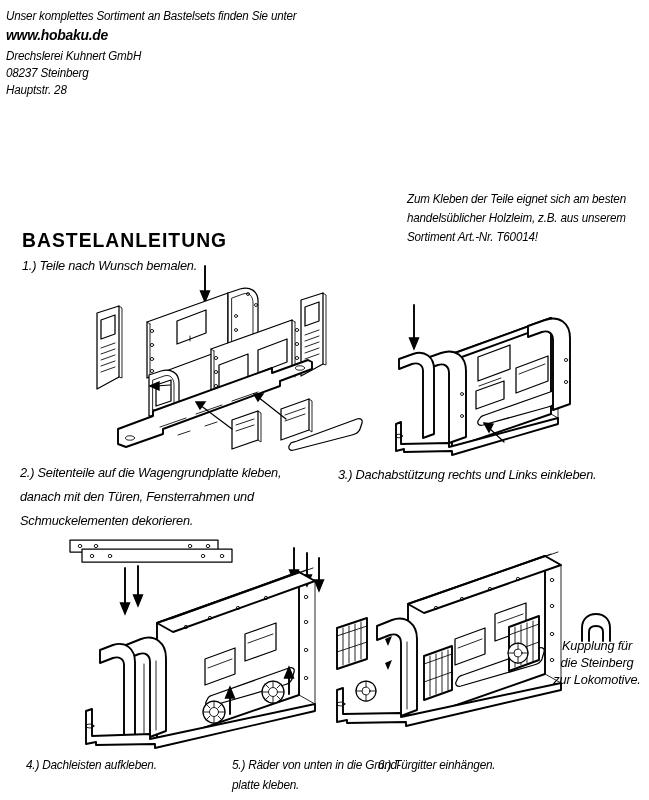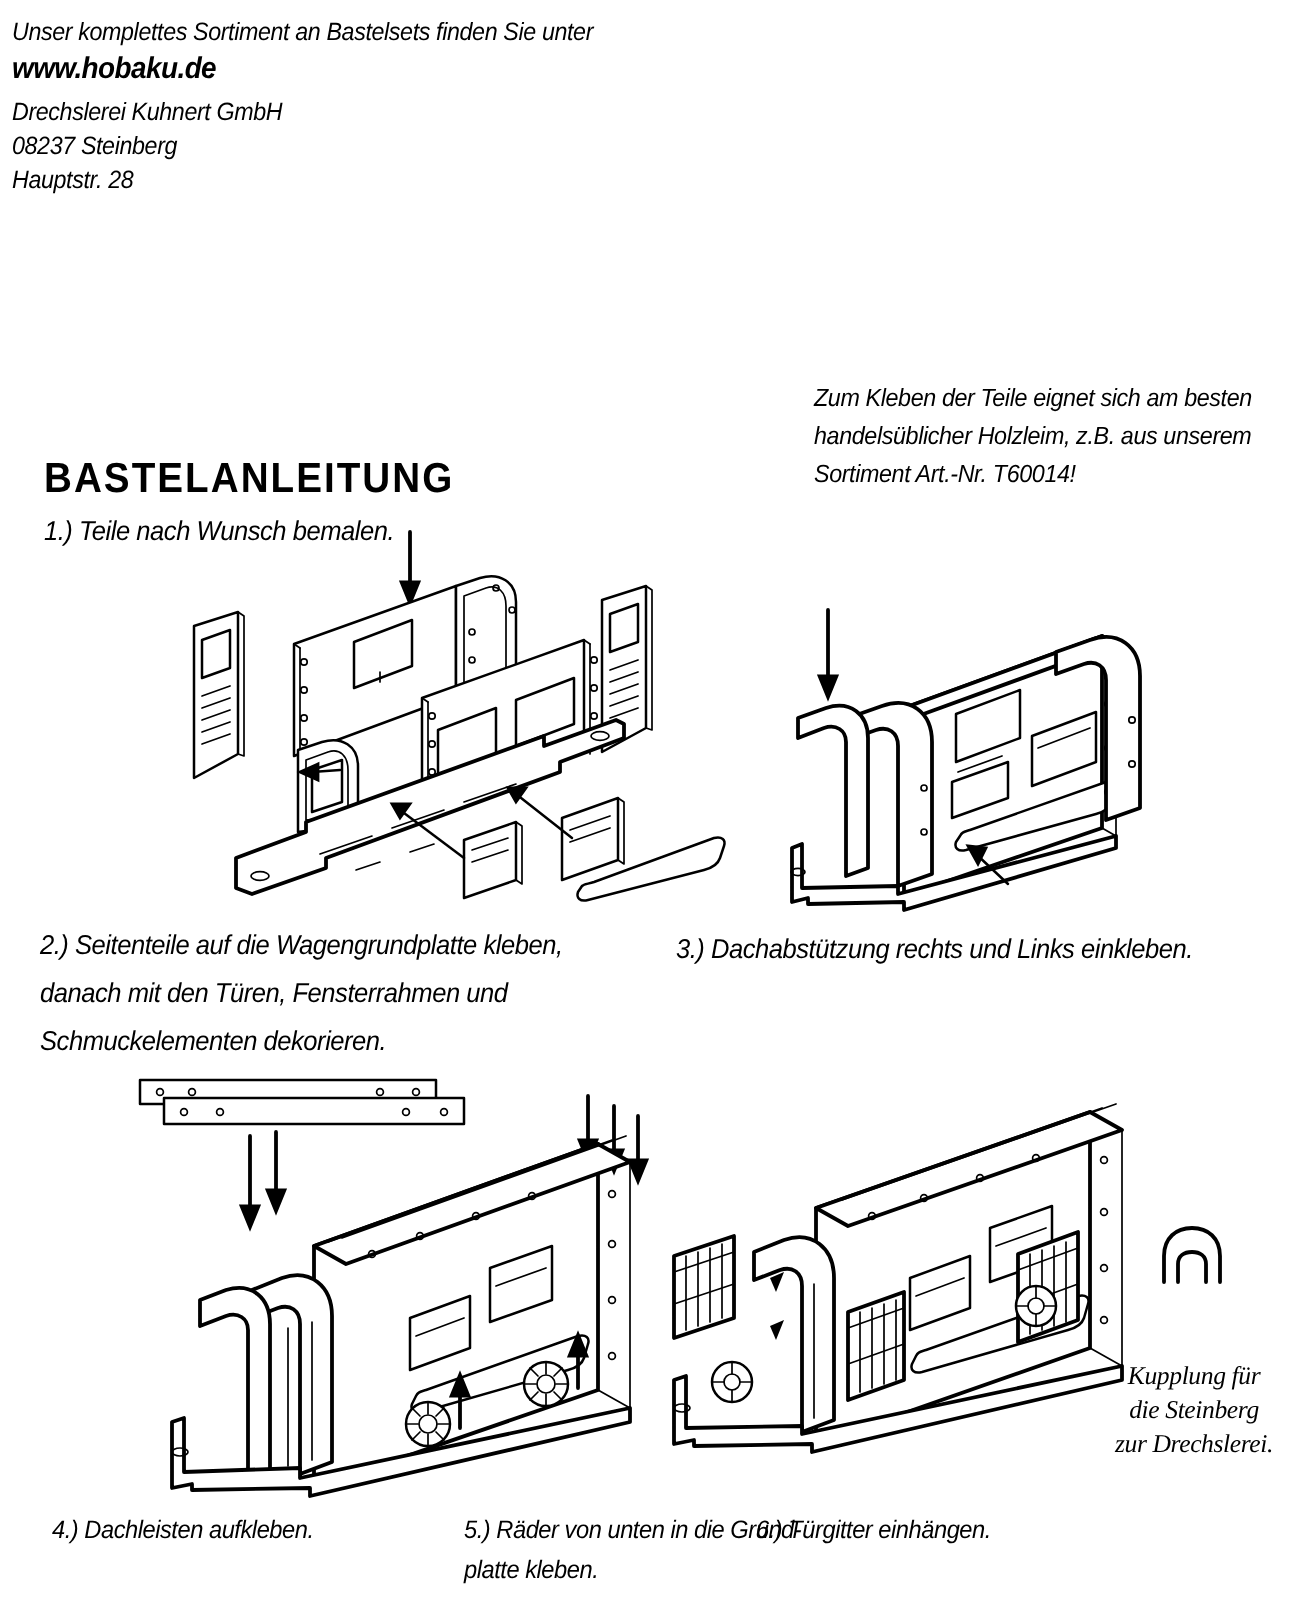--- a/index.html
+++ b/index.html
@@ -329,22 +329,22 @@
     <circle class="fillw" cx="518" cy="653" r="10"></circle>
     <circle class="thin" cx="518" cy="653" r="4"></circle>
     <path class="thin" d="M518,643 L518,649 M518,657 L518,663 M508,653 L514,653 M522,653 L528,653"></path>
   </g>
 </svg>
 
 <svg width="649" height="800">
   <path class="ln2" d="M582,641 L582,628 C582,619 588,614 596,614 C604,614 610,619 610,628 L610,641"></path>
   <path class="ln2" d="M589,641 L589,632 C589,628 592,626 596,626 C600,626 603,628 603,632 L603,641"></path>
 </svg>
-<div class="coupling" style="position:absolute;left:545px;top:680px;width:104px;font-style:italic;font-family:Liberation Serif, serif;">
+<div class="coupling" style="position:absolute;left:545px;top:637px;width:104px;font-style:italic;">
   <div>Kupplung für</div>
   <div>die Steinberg</div>
-  <div>zur Drechslerei.</div>
+  <div>zur Lokomotive.</div>
 </div>
 
 <div class="t cap" style="left:26px;top:757px;">4.) Dachleisten aufkleben.</div>
 <div class="t cap" style="left:232px;top:757px;">5.) Räder von unten in die Grund-</div>
 <div class="t cap" style="left:232px;top:777px;">platte kleben.</div>
 <div class="t cap" style="left:378px;top:757px;">6.) Türgitter einhängen.</div>
 
 </body></html>

